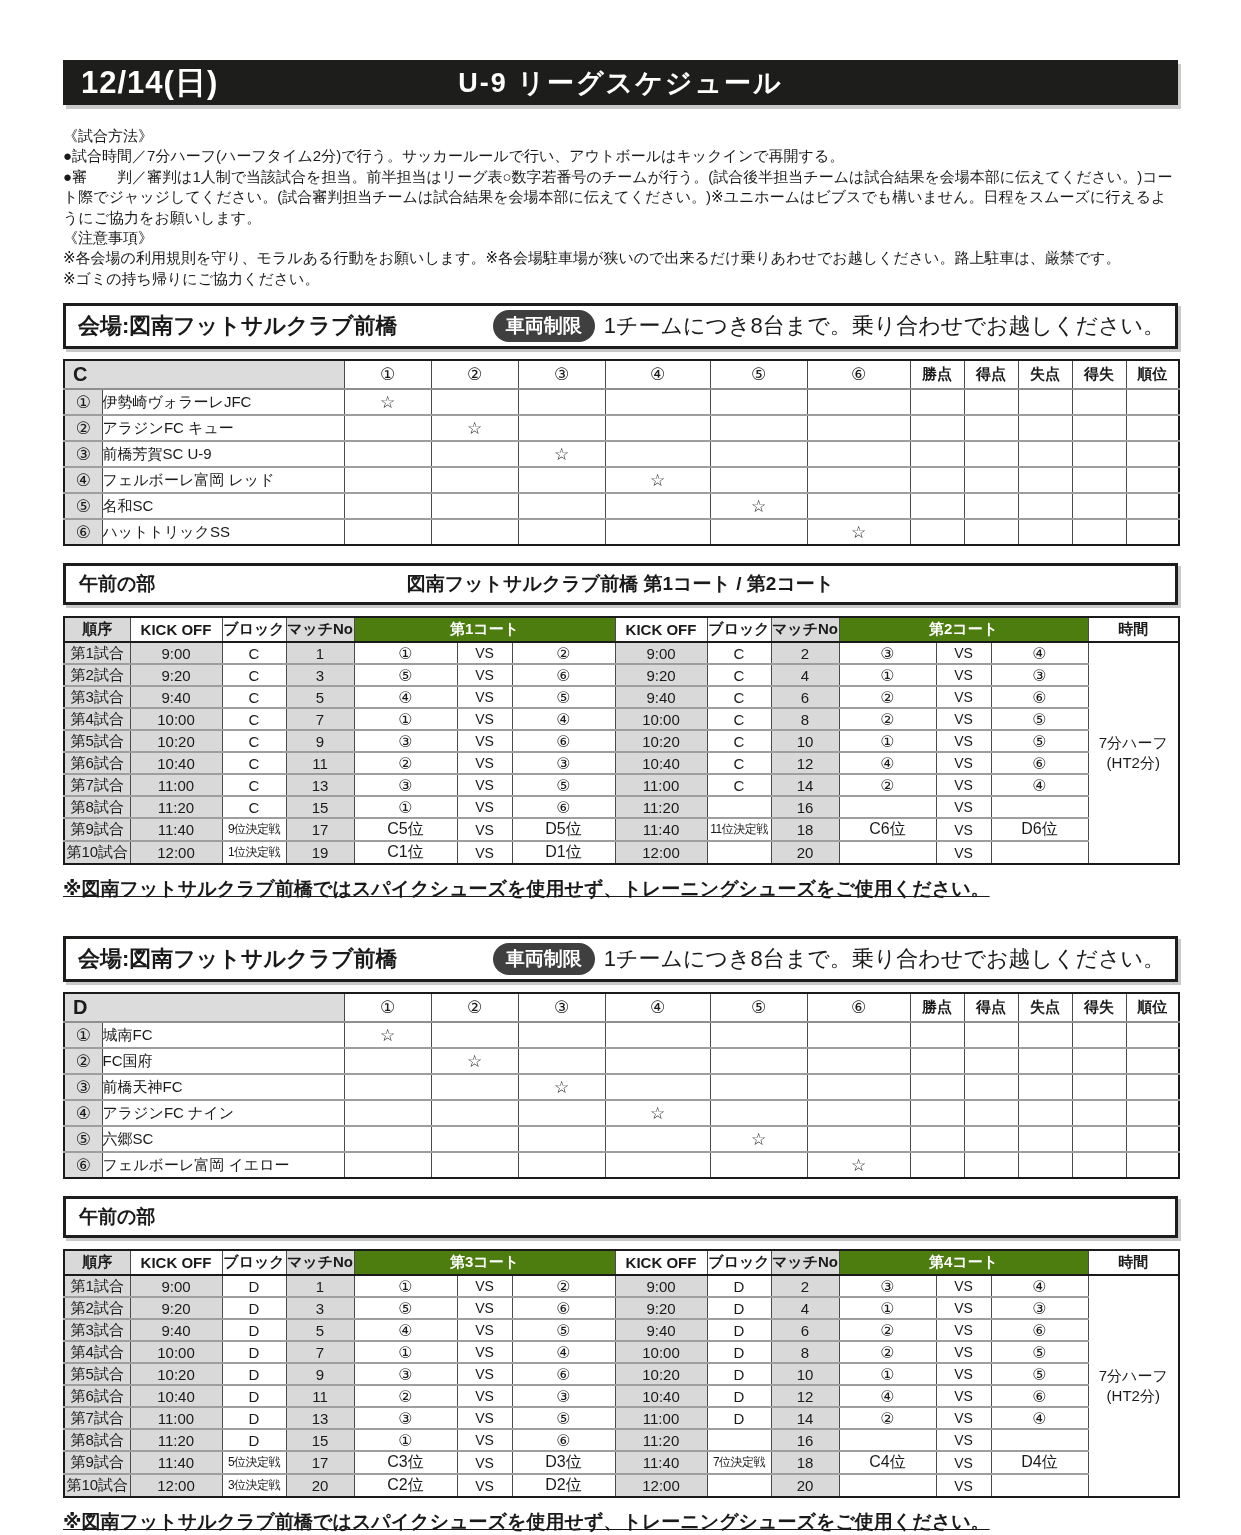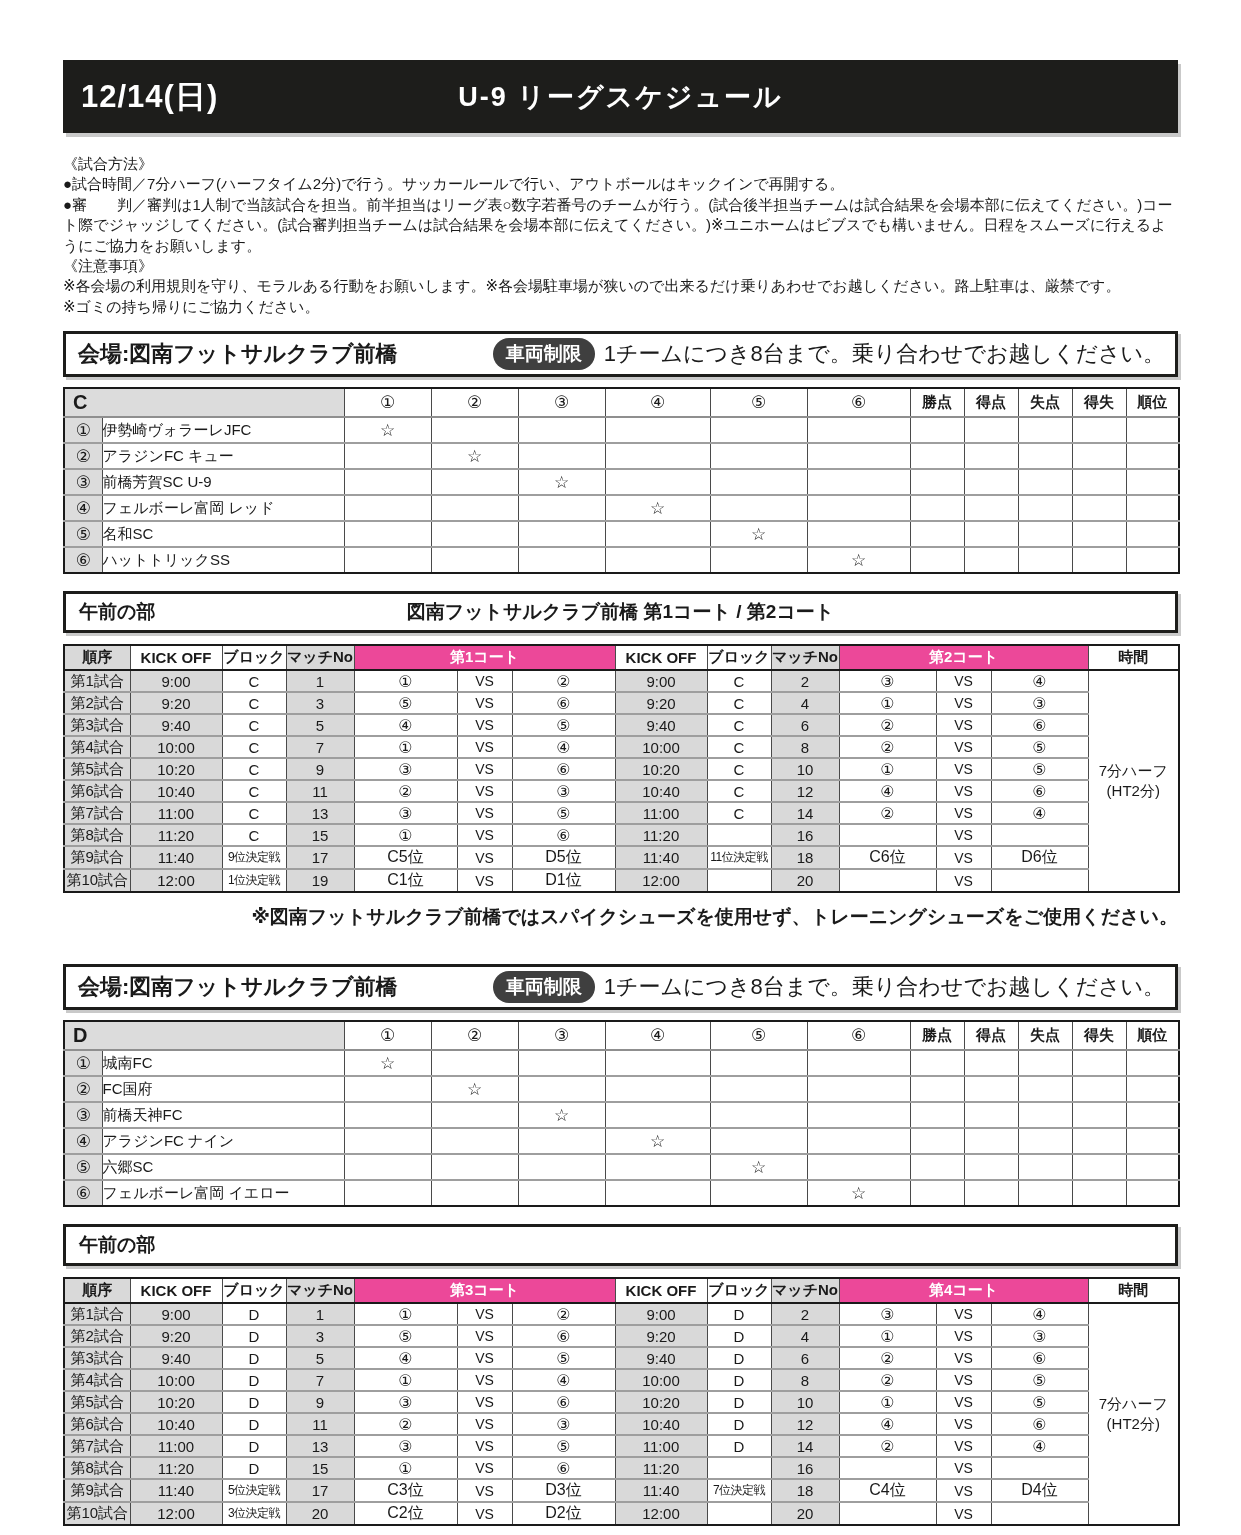--- a/index.html
+++ b/index.html
@@ -9,21 +9,21 @@
     min-height: 1535px;
     background: #ffffff;
     color: #1a1a1a;
     font-family: "Liberation Sans", "DejaVu Sans", sans-serif;
   }
   .page { padding: 60px 63px 20px 63px; }
 
   
   .titlebar {
     position: relative;
-    height: 73px;
+    height: 45px;
     background: #1d1d1b;
     color: #fff;
     box-shadow: 3px 4px 0 #c9c9c9;
     margin-bottom: 21px;
   }
   .titlebar .date {
     position: absolute; left: 18px; top: 50%;
     transform: translateY(-50%);
     font-size: 31px; font-weight: bold; letter-spacing: 1px;
   }
@@ -93,31 +93,32 @@
   
   .schedule { border: 2px solid #1a1a1a; }
   .schedule th, .schedule td {
     border: 1px solid #4a4a4a;
     height: 22px; padding: 0;
     text-align: center; white-space: nowrap; overflow: hidden;
     font-size: 15px;
   }
   .schedule thead th { height: 25px; font-weight: bold; border-bottom: 2px solid #1a1a1a; }
   .schedule tbody td { border-top: 2px solid #9e9e9e; }
-  .schedule .court { background: #ec4899; color: #fff; }
+  .schedule .court { background: #4d7c0f; color: #fff; }
   .schedule .g { background: #d9d9d9; }
   .schedule td.team { font-size: 16px; }
   .schedule td.vs { font-size: 14px; }
   .schedule td.small { font-size: 12px; letter-spacing: -0.5px; }
   .schedule td.time { font-size: 15px; line-height: 1.35; vertical-align: middle; }
 
   
   .note {
-    font-size: 19px; font-weight: bold; text-align: right;
+    font-size: 19px; font-weight: bold; text-align: left;
     margin: 11px 0 34px 0;
+    text-decoration: underline;
   }
   .venue-section:last-child .note { margin-bottom: 10px; }
 </style>
 </head>
 <body>
 
 <div class="page">
 
   <header class="titlebar">
     <span class="date">12/14(日)</span>

